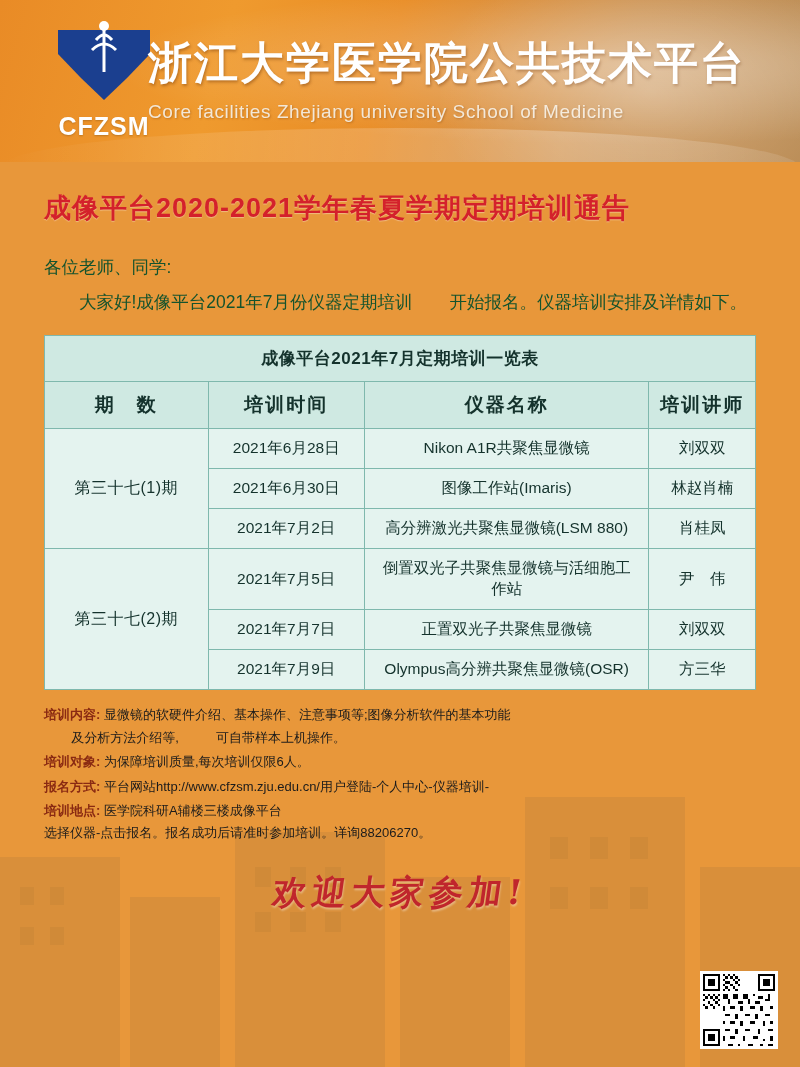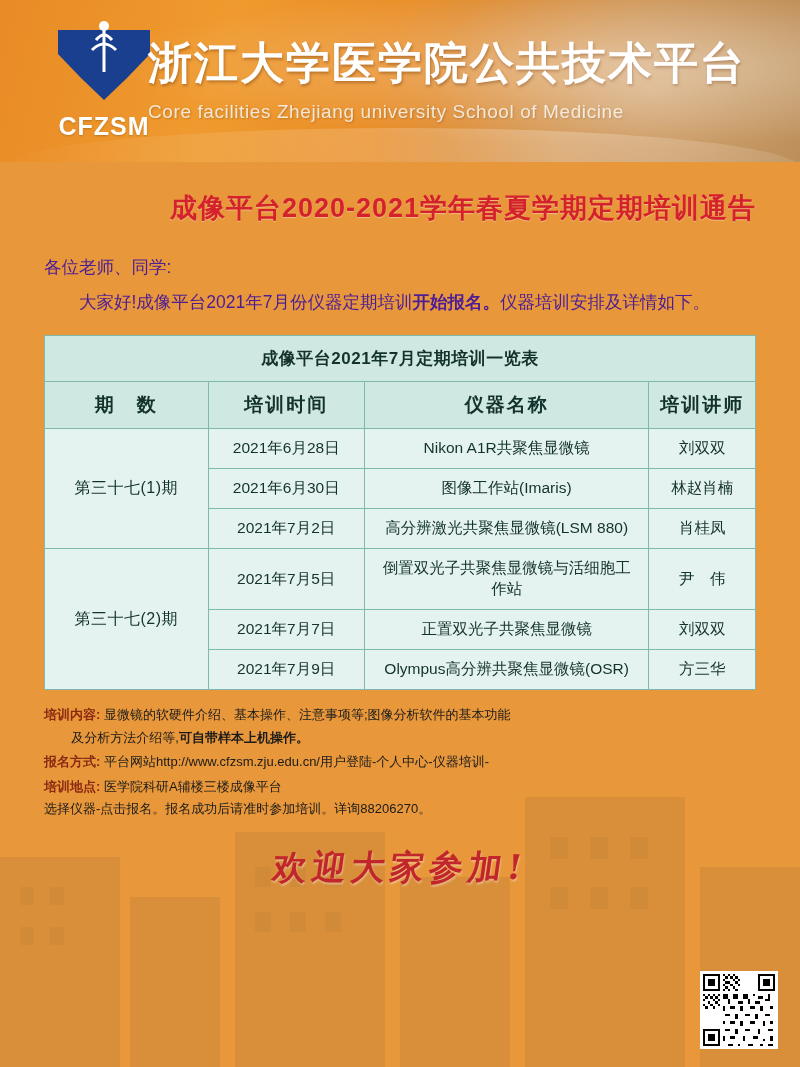--- a/index.html
+++ b/index.html
@@ -104,40 +104,40 @@
     white-space: nowrap;
   }
 
   
   .body-area {
     position: relative;
     padding: 0 44px;
   }
 
   .headline {
-    text-align: right;
+    text-align: left;
     color: #d4212b;
     font-size: 27px;
     font-weight: bold;
     letter-spacing: 1px;
     margin-top: 28px;
     text-shadow: 0 1px 1px rgba(255,255,255,0.35);
   }
 
   .para {
-    color: #4c1d95;
+    color: #14532d;
     font-size: 17.5px;
     line-height: 1.75;
     margin-top: 26px;
   }
   .para.indent {
     margin-top: 4px;
     text-indent: 2em;
   }
-  .bold { font-weight: bold; }
+  .bold { font-weight: normal; padding-left: 37px; }
 
   
   table.schedule {
     width: 100%;
     border-collapse: collapse;
     margin-top: 18px;
     background: #e4f3ef;
     table-layout: fixed;
   }
   table.schedule td, table.schedule th {
@@ -349,20 +349,24 @@
       </tbody>
     </table>
 
     <div class="info">
       <div class="info-row">
         <span class="info-label">培训内容:</span>
         <span>显微镜的软硬件介绍、基本操作、注意事项等;图像分析软件的基本功能</span>
       </div>
       <div class="info-row cont">
         <span style="display:inline-block;width:2.1em"></span><span>及分析方法介绍等,</span><span class="bold">可自带样本上机操作。</span>
+      </div>
+      <div class="info-row">
+        <span class="info-label">培训对象:</span>
+        <span>为保障培训质量,每次培训仅限6人。</span>
       </div>
       <div class="info-row">
         <span class="info-label">报名方式:</span>
         <span>平台网站http://www.cfzsm.zju.edu.cn/用户登陆-个人中心-仪器培训-</span>
       </div>
       <div class="info-row">
         <span class="info-label">培训地点:</span>
         <span>医学院科研A辅楼三楼成像平台</span>
       </div>
       <div class="info-row cont">

